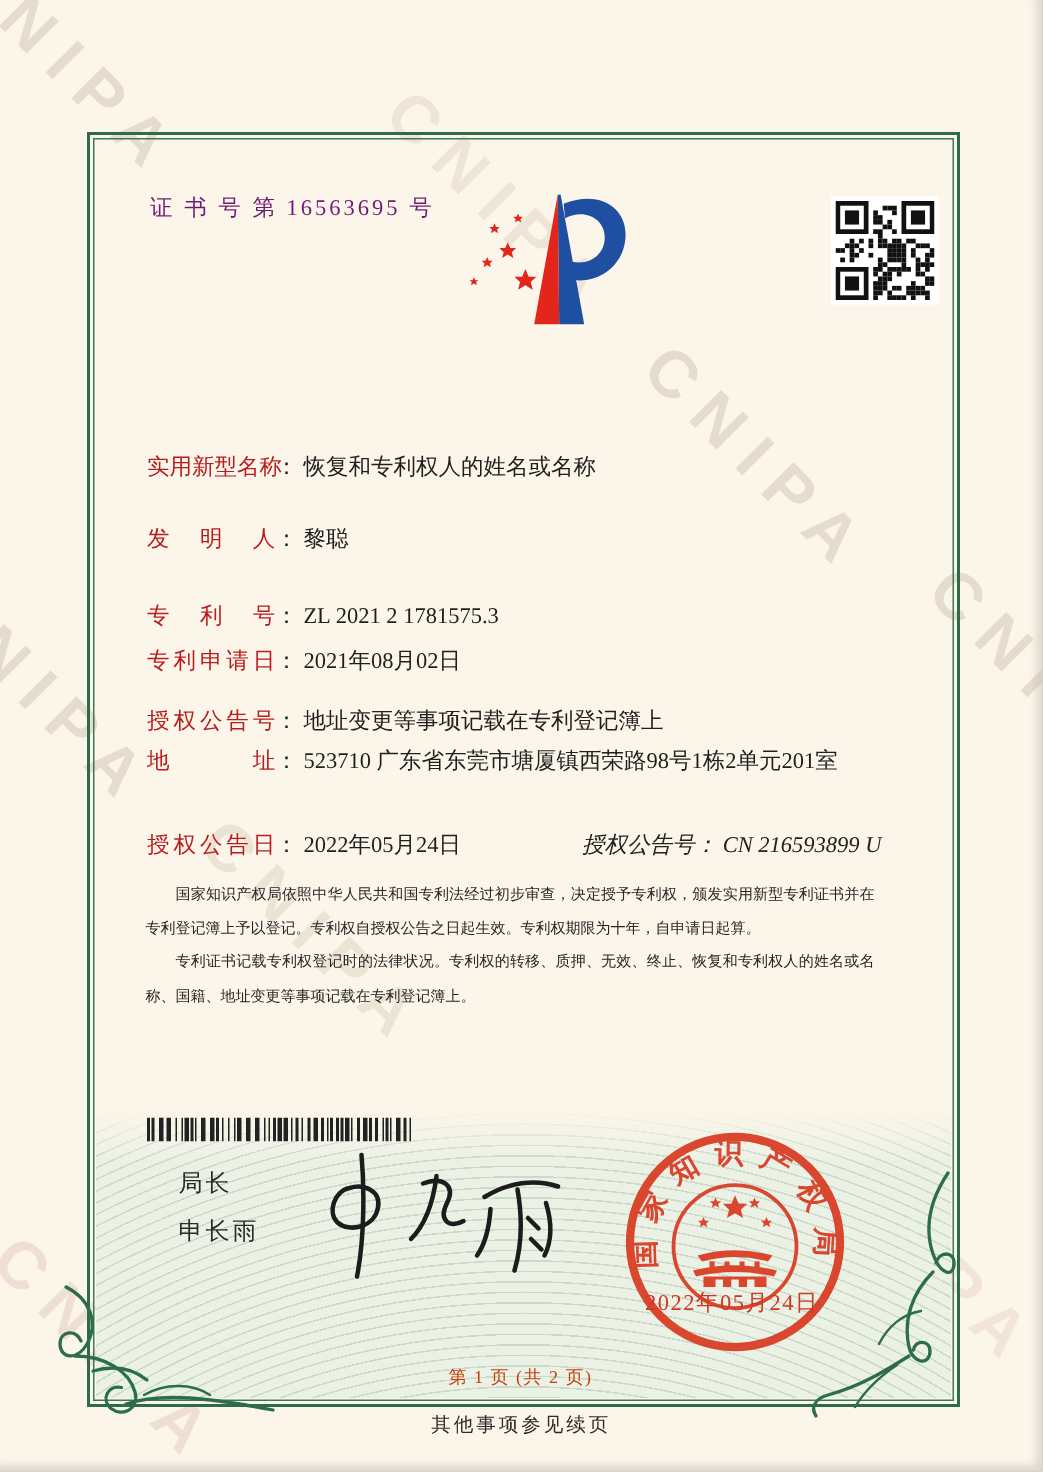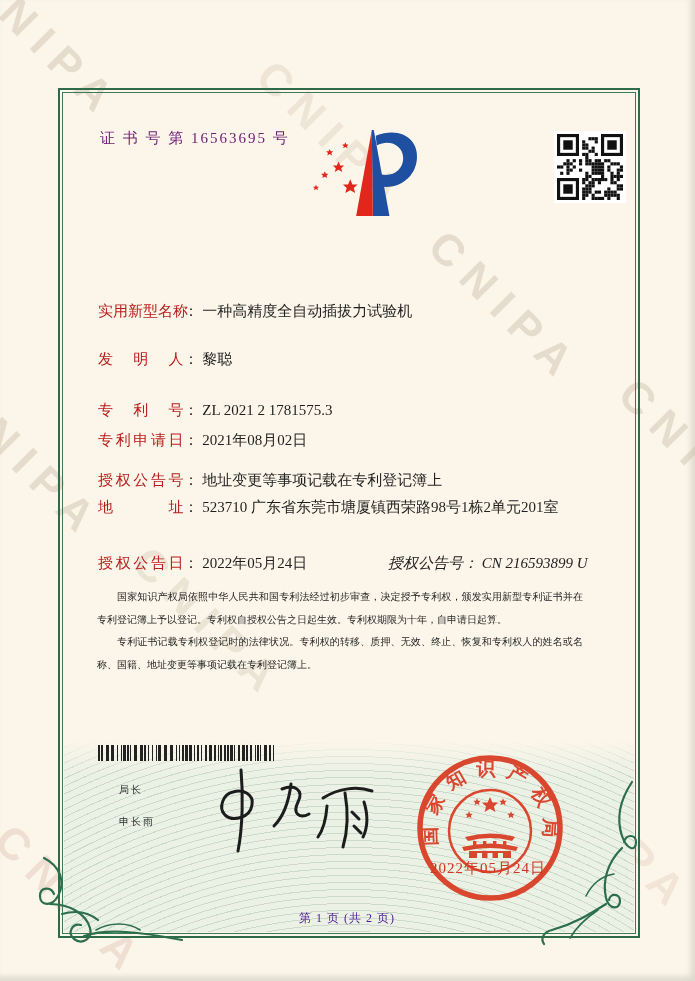--- a/index.html
+++ b/index.html
@@ -68,32 +68,32 @@
   .grant-no{position:absolute;left:290px;top:0;white-space:nowrap;font-style:italic;}
   
   .paras{
     position:absolute;left:97px;top:586px;width:486px;font-size:10px;
     line-height:22.5px;color:#262626;z-index:4;text-align:justify;
   }
   .paras p{margin:0;text-indent:2em;}
   
   .barcode{position:absolute;left:98px;top:745px;z-index:4;}
   .signer{
-    position:absolute;left:119px;top:774px;z-index:5;font-size:10px;color:#2a2a2a;
+    position:absolute;left:119px;top:774px;z-index:5;font-size:16px;color:#2a2a2a;
     line-height:32px;letter-spacing:2px;
   }
   .signature{position:absolute;left:205px;top:758px;z-index:5;}
   .seal{position:absolute;left:413px;top:751px;z-index:5;}
   .seal-date{
     position:absolute;left:430px;top:859px;z-index:6;font-size:15px;
     color:#cf3720;letter-spacing:1px;white-space:nowrap;
   }
   .page-info{
     position:absolute;left:58px;top:910px;width:578px;text-align:center;
-    font-size:12px;color:#4c1d95;z-index:6;letter-spacing:1px;
+    font-size:12px;color:#c2410c;z-index:6;letter-spacing:1px;
   }
   .footer-note{
     position:absolute;left:0;top:941px;width:695px;text-align:center;
     font-size:13px;color:#2a2a2a;z-index:4;letter-spacing:2px;
   }
   .orn{position:absolute;z-index:5;}
   .orn-bl{left:36px;top:852px;}
   .orn-br{left:534px;top:778px;}
   .defs-holder{position:absolute;width:0;height:0;overflow:hidden;}
 </style>
@@ -275,21 +275,21 @@
         <rect x="0" y="44" width="22" height="22" fill="#111"></rect>
     <rect x="3.142857142857143" y="47.14285714285714" width="15.714285714285714" height="15.714285714285714" fill="#fff"></rect>
     <rect x="6.285714285714286" y="50.285714285714285" width="9.428571428571429" height="9.428571428571429" fill="#111"></rect>
       </g>
     </svg>
 
 
   <div class="fields">
     <div class="frow fr0">
       <span class="flabel">实用新型名称</span><span>：</span>
-      <span class="fvalue">一种高精度全自动插拔力试验机</span>
+      <span class="fvalue">恢复和专利权人的姓名或名称</span>
     </div>
     <div class="frow fr1">
       <span class="flabel">发明人</span><span>：</span>
       <span class="fvalue">黎聪</span>
     </div>
     <div class="frow fr2">
       <span class="flabel">专利号</span><span>：</span>
       <span class="fvalue">ZL 2021 2 1781575.3</span>
     </div>
     <div class="frow fr3">
@@ -423,14 +423,15 @@
   </svg>
   <svg class="orn orn-br" width="106" height="172" viewBox="0 0 106 172" fill="none" stroke="#2c6e4c" stroke-width="2.2" stroke-linecap="round">
     <path d="M98,4 C86,22 82,40 88,58 C93,72 102,74 102,64 C102,56 92,56 90,64"></path>
     <path d="M88,70 C74,84 68,102 72,120 C75,132 86,132 86,123 C86,115 76,115 75,122"></path>
     <path d="M72,126 C56,136 40,146 18,152 C10,154 6,160 10,166"></path>
     <path d="M80,96 C68,98 58,106 52,118" stroke-width="1.6"></path>
     <path d="M64,132 C52,140 42,150 36,160" stroke-width="1.6"></path>
   </svg>
 
   <div class="page-info">第 1 页 (共 2 页)</div>
+  <div class="footer-note">其他事项参见续页</div>
 
 </div>
 
 </body></html>

